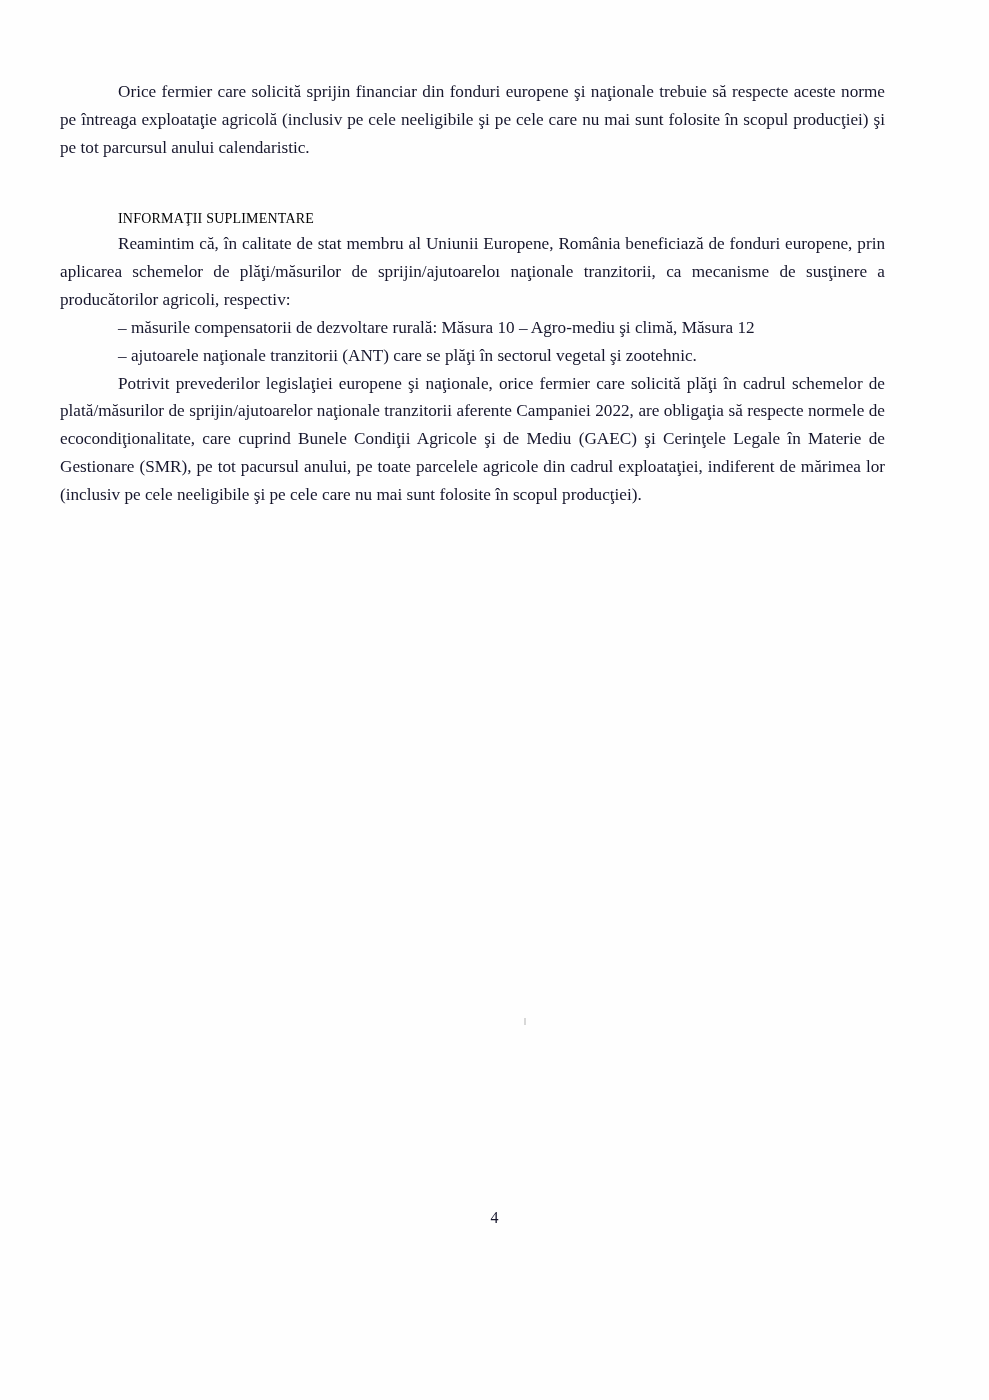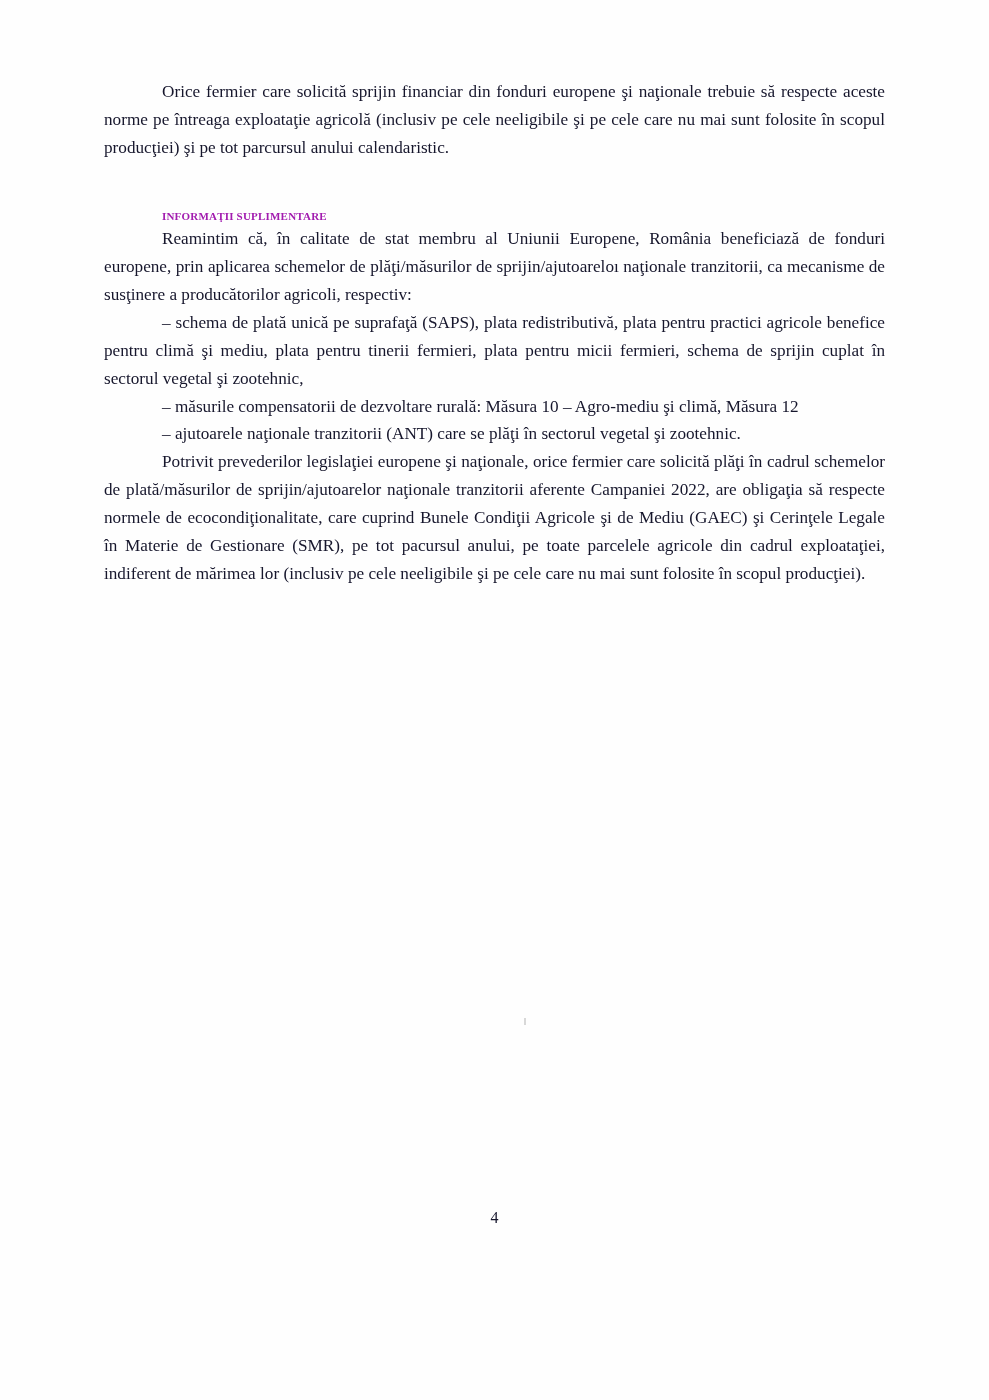--- a/index.html
+++ b/index.html
@@ -15,21 +15,21 @@
     color: #1a1a2e;
     overflow: hidden;
   }
   .page {
     position: absolute;
     top: 0;
     left: 0;
     width: 989px;
     height: 1400px;
     box-sizing: border-box;
-    padding: 78px 104px 0 104px;
+    padding: 78px 104px 0 60px;
     background: #fefefe;
   }
   .doc-body {
     font-size: 17.2px;
     line-height: 1.62;
     text-align: justify;
     text-justify: inter-word;
     color: #16162c;
   }
   .para {
@@ -38,25 +38,25 @@
     text-align: justify;
   }
   .para.dash {
     text-indent: 58px;
   }
   .gap-lg {
     height: 46px;
   }
   .section-heading {
     margin: 0;
-    font-size: 11px;
-    font-weight: bold;
+    font-size: 14px;
+    font-weight: normal;
     letter-spacing: 0.2px;
     text-indent: 58px;
-    color: #a21caf;
+    color: #000000;
   }
   .page-number {
     position: absolute;
     left: 0;
     right: 0;
     top: 1209px;
     text-align: center;
     font-size: 16px;
     color: #16162c;
   }
@@ -75,21 +75,20 @@
   <div class="doc-body">
 
     <p class="para">Orice fermier care solicită sprijin financiar din fonduri europene şi naţionale trebuie să respecte aceste norme pe întreaga exploataţie agricolă (inclusiv pe cele neeligibile şi pe cele care nu mai sunt folosite în scopul producţiei) şi pe tot parcursul anului calendaristic.</p>
 
     <div class="gap-lg"></div>
 
     <p class="section-heading">INFORMAŢII SUPLIMENTARE</p>
 
     <p class="para">Reamintim că, în calitate de stat membru al Uniunii Europene, România beneficiază de fonduri europene, prin aplicarea schemelor de plăţi/măsurilor de sprijin/ajutoareloı naţionale tranzitorii, ca mecanisme de susţinere a producătorilor agricoli, respectiv:</p>
 
-    <p class="para dash">– schema de plată unică pe suprafaţă (SAPS), plata redistributivă, plata pentru practici agricole benefice pentru climă şi mediu, plata pentru tinerii fermieri, plata pentru micii fermieri, schema de sprijin cuplat în sectorul vegetal şi zootehnic,</p>
 
     <p class="para dash">– măsurile compensatorii de dezvoltare rurală: Măsura 10 – Agro-mediu şi climă, Măsura 12</p>
 
 
     <p class="para dash">– ajutoarele naţionale tranzitorii (ANT) care se plăţi în sectorul vegetal şi zootehnic.</p>
 
     <p class="para">Potrivit prevederilor legislaţiei europene şi naţionale, orice fermier care solicită plăţi în cadrul schemelor de plată/măsurilor de sprijin/ajutoarelor naţionale tranzitorii aferente Campaniei 2022, are obligaţia să respecte normele de ecocondiţionalitate, care cuprind Bunele Condiţii Agricole şi de Mediu (GAEC) şi Cerinţele Legale în Materie de Gestionare (SMR), pe tot pacursul anului, pe toate parcelele agricole din cadrul exploataţiei, indiferent de mărimea lor (inclusiv pe cele neeligibile şi pe cele care nu mai sunt folosite în scopul producţiei).</p>
 
   </div>
 

